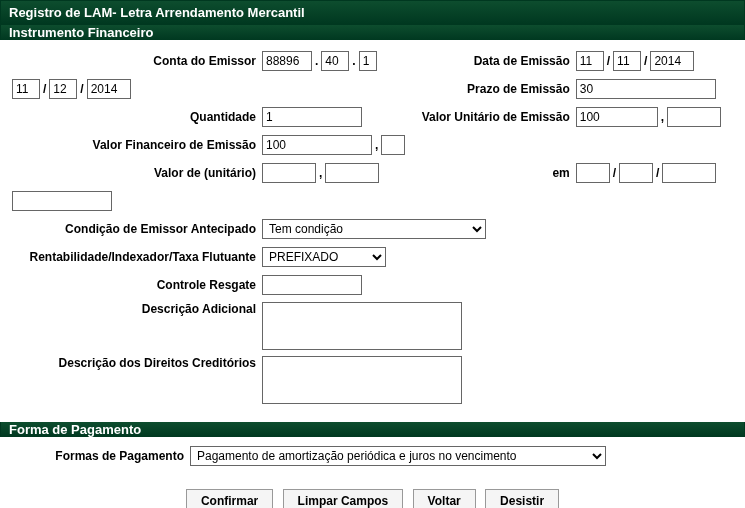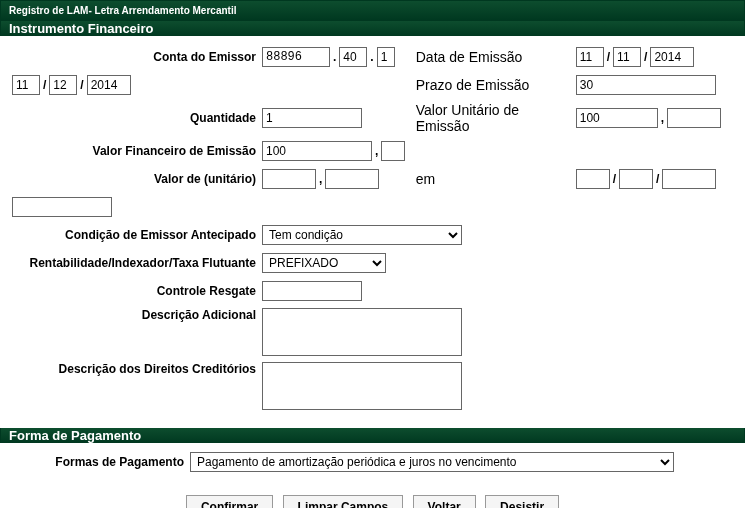--- a/index.html
+++ b/index.html
@@ -1,24 +1,24 @@
 <!DOCTYPE html>
 <html><head>
 <meta charset="utf-8">
 <style>
 * { box-sizing: border-box; margin: 0; padding: 0; }
 body { font-family: Arial, Helvetica, sans-serif; font-size: 12px; background: #fff; width: 745px; }
-.header-bar { background: linear-gradient(#0d4d2e, #003820); color: #fff; font-weight: bold; padding: 4px 8px; font-size: 10px; border: 1px solid #003820; }
+.header-bar { background: linear-gradient(#0d4d2e, #003820); color: #fff; font-weight: bold; padding: 4px 8px; font-size: 13px; border: 1px solid #003820; }
 .section-bar { background: linear-gradient(#0d4d2e, #003820); color: #fff; font-weight: bold; padding: 0 8px; font-size: 13px; border-left: 1px solid #003820; border-right: 1px solid #003820; }
 .form-body { padding: 10px 12px 6px 12px; }
 .row { display: flex; margin-bottom: 6px; align-items: center; min-height: 22px; }
 .col-left { display: flex; align-items: center; width: 56%; }
 .col-right { display: flex; align-items: center; width: 44%; }
 .lbl { text-align: right; font-weight: bold; font-size: 12px; padding-right: 6px; width: 250px; flex-shrink: 0; }
-.lbl-r { font-weight: normal; font-size: 14px; padding-right: 6px; width: 160px; flex-shrink: 0; }
+.lbl-r { text-align: right; font-weight: bold; font-size: 12px; padding-right: 6px; width: 160px; flex-shrink: 0; }
 .ctrl { display: flex; align-items: center; gap: 2px; }
 input[type=text] { border: 1px solid #666; padding: 2px 3px; font-size: 12px; height: 20px; font-family: Arial, sans-serif; }
 select { border: 1px solid #666; padding: 1px 2px; font-size: 12px; height: 20px; background: #fff; font-family: Arial, sans-serif; }
 textarea { border: 1px solid #666; font-size: 12px; font-family: Arial, sans-serif; resize: none; }
 .sep { font-weight: bold; margin: 0 1px; }
 .button-row { text-align: center; padding: 12px 0 10px 0; }
 .button-row button { font-family: Arial, sans-serif; font-size: 12px; font-weight: bold; padding: 4px 14px; margin: 0 3px; border: 1px solid #999; background: #f5f5f5; cursor: pointer; }
 .spacer-row { height: 6px; }
 </style>
 </head>
@@ -26,21 +26,21 @@
 
 <div class="header-bar">Registro de LAM- Letra Arrendamento Mercantil</div>
 <div class="section-bar">Instrumento Financeiro</div>
 
 <div class="form-body">
 
   <div class="row">
     <div class="col-left">
       <div class="lbl">Conta do Emissor</div>
       <div class="ctrl">
-        <input type="text" style="width: 68px; font-family: Liberation Mono, monospace;" value="88896">
+        <input type="text" style="width: 50px;" value="88896">
         <span class="sep">.</span>
         <input type="text" style="width: 28px;" value="40">
         <span class="sep">.</span>
         <input type="text" style="width: 18px;" value="1">
       </div>
     </div>
     <div class="col-right">
       <div class="lbl-r">Data de Emissão</div>
       <div class="ctrl">
         <input type="text" style="width: 28px;" value="11">
@@ -125,21 +125,21 @@
       <div class="ctrl">
         <input type="text" style="width: 100px;" value="">
       </div>
     </div>
   </div>
 
   <div class="row">
     <div class="col-left" style="width:100%">
       <div class="lbl">Condição de Emissor Antecipado</div>
       <div class="ctrl">
-        <select style="width:200px">
+        <select style="width:224px">
           <option>Tem condição</option>
         </select>
       </div>
     </div>
   </div>
 
   <div class="row">
     <div class="col-left" style="width:100%">
       <div class="lbl">Rentabilidade/Indexador/Taxa Flutuante</div>
       <div class="ctrl">
@@ -179,21 +179,21 @@
 
   <div class="spacer-row"></div>
 </div>
 
 <div class="section-bar">Forma de Pagamento</div>
 
 <div class="form-body" style="padding-top:8px; padding-bottom:4px">
   <div class="row">
     <div style="text-align:right; font-weight:bold; font-size:12px; padding-right:6px; width:178px; flex-shrink:0">Formas de Pagamento</div>
     <div class="ctrl" style="flex:1">
-      <select style="width:484px">
+      <select style="width:416px">
         <option>Pagamento de amortização periódica e juros no vencimento</option>
       </select>
     </div>
   </div>
 </div>
 
 <div class="button-row">
   <button>Confirmar</button>
   <button>Limpar Campos</button>
   <button>Voltar</button>

